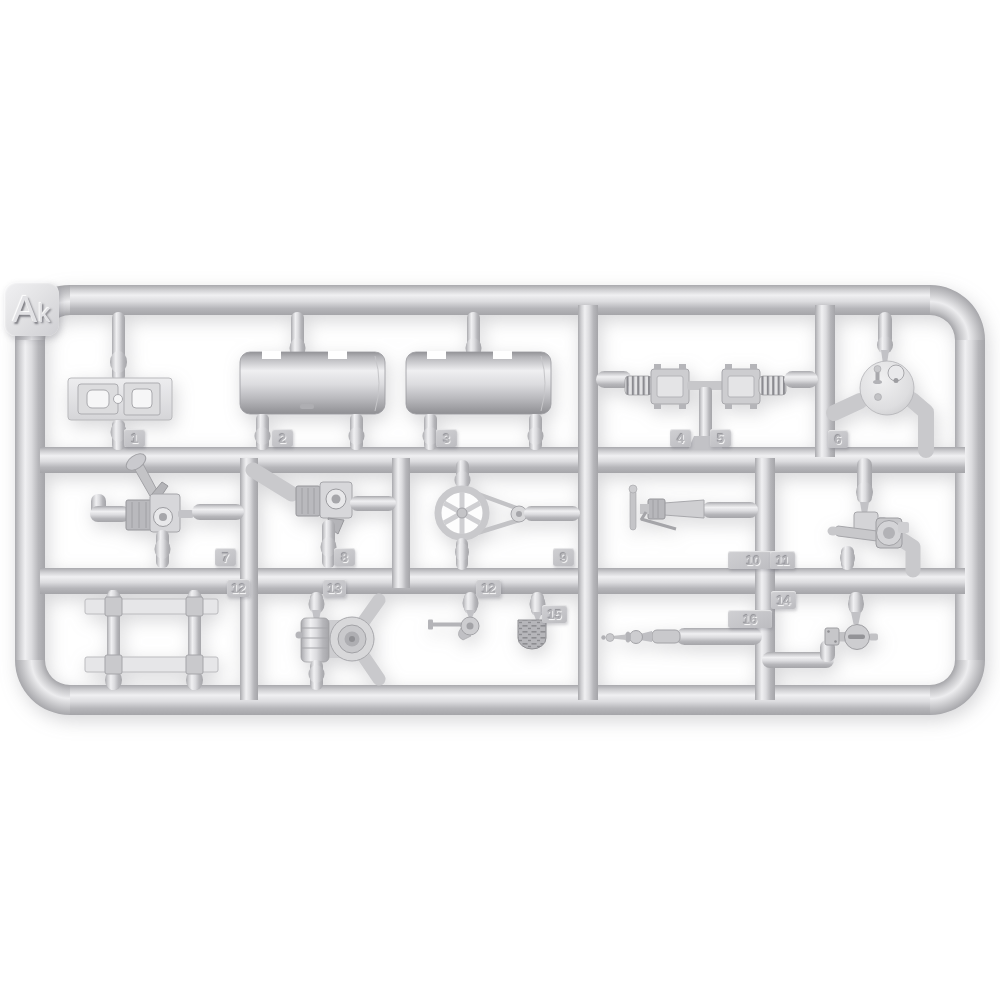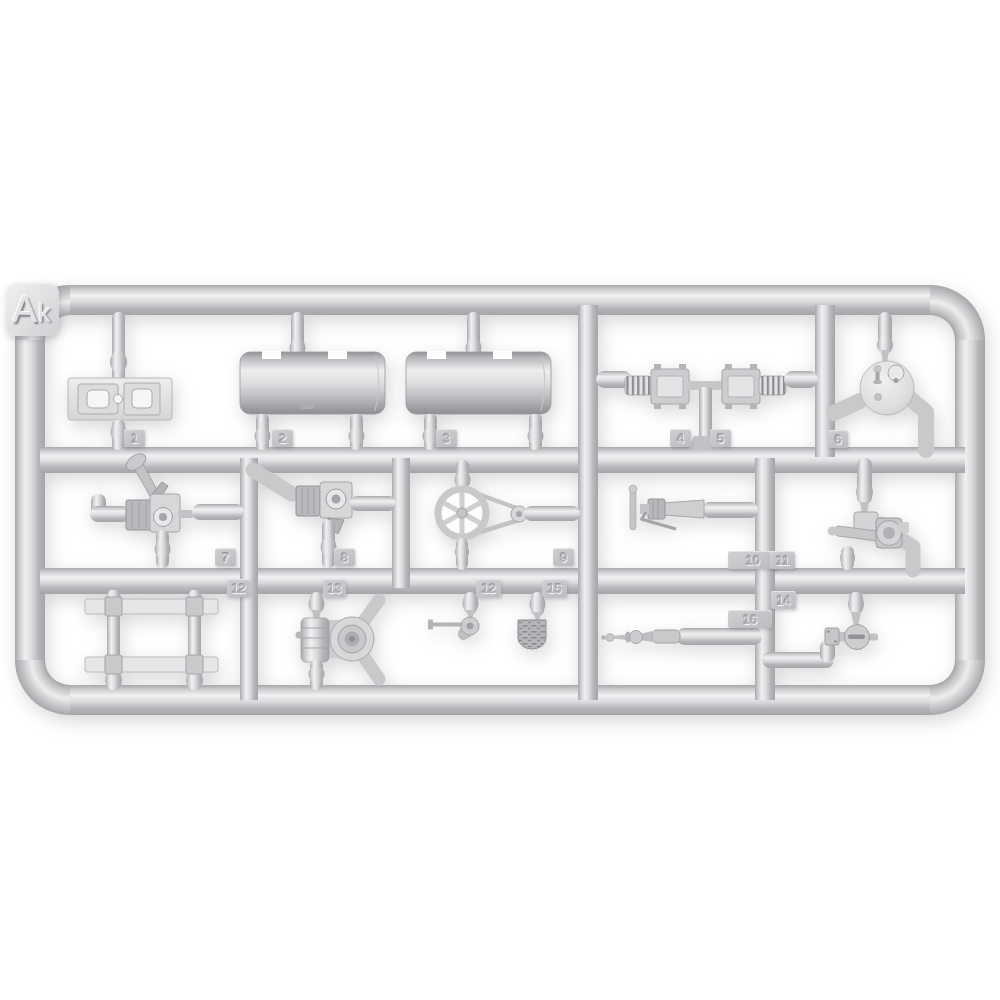--- a/index.html
+++ b/index.html
@@ -376,17 +376,17 @@
 <div class="tag" style="left:710px;top:429px;width:21px">5</div>
 <div class="tag" style="left:828px;top:430px;width:20px">6</div>
 <div class="tag" style="left:215px;top:548px;width:21px">7</div>
 <div class="tag" style="left:334px;top:548px;width:21px">8</div>
 <div class="tag" style="left:553px;top:548px;width:21px">9</div>
 <div class="tag" style="left:728px;top:551px;width:50px">10</div>
 <div class="tag" style="left:770px;top:551px;width:25px">11</div>
 <div class="tag" style="left:227px;top:579px;width:23px">12</div>
 <div class="tag" style="left:323px;top:579px;width:23px">13</div>
 <div class="tag" style="left:476px;top:579px;width:25px">12</div>
-<div class="tag" style="left:542px;top:579px;width:25px">15</div>
+<div class="tag" style="left:542px;top:605px;width:25px">15</div>
 <div class="tag" style="left:728px;top:610px;width:44px">16</div>
 <div class="tag" style="left:771px;top:591px;width:25px">14</div>
 
 </div>
 
 </body></html>

